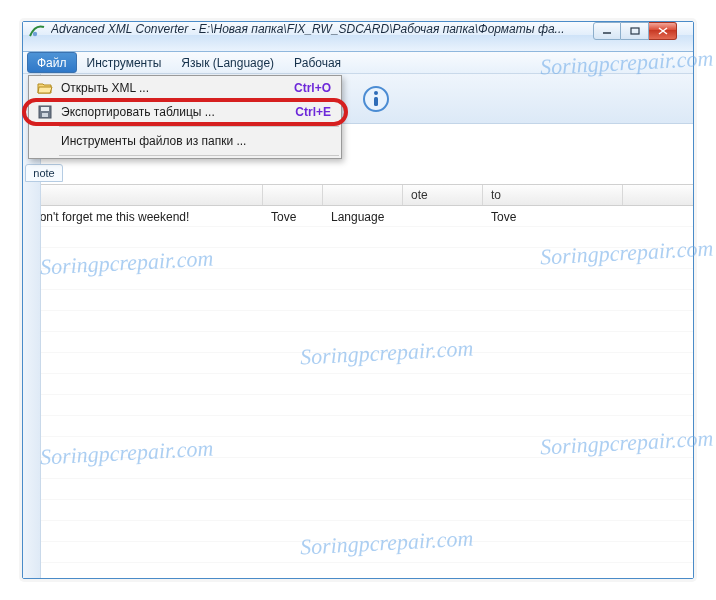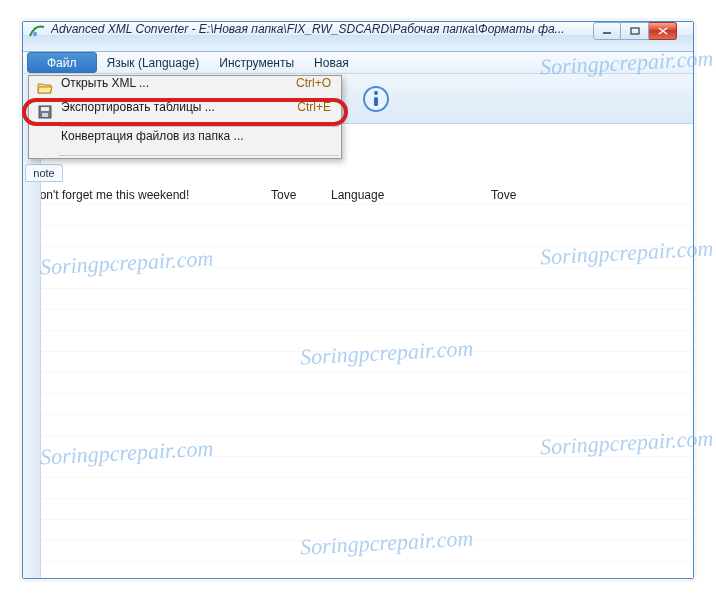--- a/index.html
+++ b/index.html
@@ -70,21 +70,21 @@
     padding: 3px 10px;
     color:#14304a;
     display:flex; align-items:center;
     cursor:default;
   }
   .menu-item.active {
     background: linear-gradient(#4d93d6,#2f78c8);
     color:#fff;
     border:1px solid #3a72b0;
     border-radius:3px;
-    padding: 2px 19px;
+    padding: 2px 9px;
   }
 
   .toolbar-area {
     height: 50px;
     background: linear-gradient(#eff5fc,#dce9f7);
     border-bottom: 1px solid #c3d5e8;
     position: relative;
   }
   .info-icon {
     position:absolute;
@@ -95,33 +95,33 @@
   .dropdown {
     position:absolute;
     left: 28px; top: 75px;
     width: 314px;
     background:#f2f2f2;
     border:1px solid #9a9a9a;
     box-shadow: 2px 3px 6px rgba(0,0,0,0.25);
     z-index: 50;
   }
   .dd-row {
-    display:flex; 
+    display:flex; align-items:center;
     height: 24px;
     padding: 0 10px 0 6px;
   }
   .dd-row.sep {
     height:1px; background:#c9c9c9; margin: 2px 2px 2px 30px; padding:0;
   }
   .dd-icon {
     width: 20px; display:flex; align-items:center; justify-content:center;
     margin-right: 6px;
   }
   .dd-label { flex:1; color:#1a1a1a; }
-  .dd-short { color:#a16207; }
+  .dd-short { color:#6d28d9;font-weight:bold; }
 
   .highlight-oval {
     position:absolute;
     left: 22px; top: 98px;
     width: 326px; height: 28px;
     border: 4px solid #d61f1f;
     border-radius: 16px;
     z-index: 60;
     pointer-events:none;
   }
@@ -220,41 +220,48 @@
           <svg width="10" height="8">
             <line x1="1" y1="1" x2="9" y2="7" stroke="#fff" stroke-width="1.5"></line>
             <line x1="9" y1="1" x2="1" y2="7" stroke="#fff" stroke-width="1.5"></line>
           </svg>
         </div>
     </div>
   </div>
 
   <div class="menubar">
     <div class="menu-item active">Файл</div>
+    <div class="menu-item">Инструменты</div>
     <div class="menu-item">Язык (Language)</div>
-    <div class="menu-item">Инструменты</div>
-    <div class="menu-item">Новая</div>
+    <div class="menu-item">Рабочая</div>
   </div>
 
   <div class="toolbar-area">
     <span class="info-icon">
       <svg viewBox="0 0 30 30">
           <circle cx="15" cy="15" r="12" fill="#e9f3fd" stroke="#4b8cd3" stroke-width="2"></circle>
           <circle cx="15" cy="9" r="2" fill="#2f6db8"></circle>
           <rect x="13" y="13" width="4" height="9" rx="1.5" fill="#2f6db8"></rect>
         </svg>
     </span>
   </div>
 
   <div class="left-strip">
     <div class="tab-note">note</div>
   </div>
 
   <div class="content">
     <div style="height:60px;"></div>
+    <div class="grid-header">
+      <div class="gh-cell" style="width:240px"></div>
+      <div class="gh-cell" style="width:60px"></div>
+      <div class="gh-cell" style="width:80px"></div>
+      <div class="gh-cell" style="width:80px">ote</div>
+      <div class="gh-cell" style="width:140px">to</div>
+    </div>
     <div class="grid-body">
       <div class="data-row">
         <div class="dr-cell" style="width:240px">Don't forget me this weekend!</div>
         <div class="dr-cell" style="width:60px">Tove</div>
         <div class="dr-cell" style="width:80px">Language</div>
         <div class="dr-cell" style="width:80px"></div>
         <div class="dr-cell" style="width:140px">Tove</div>
       </div>
     </div>
   </div>
@@ -279,21 +286,21 @@
           <rect x="3" y="2" width="8" height="4" fill="#e9eef4"></rect>
           <rect x="4" y="8" width="6" height="4" fill="#cfd7e0"></rect>
         </svg>
     </span>
     <span class="dd-label">Экспортировать таблицы ...</span>
     <span class="dd-short">Ctrl+E</span>
   </div>
   <div class="dd-row sep"></div>
   <div class="dd-row">
     <span class="dd-icon"></span>
-    <span class="dd-label">Конвертация файлов из папка ...</span>
+    <span class="dd-label">Инструменты файлов из папки ...</span>
     <span class="dd-short"></span>
   </div>
   <div class="dd-row sep"></div>
 </div>
 
 <div class="highlight-oval"></div>
 
 <div class="watermark" style="left:540px; top:50px;">Soringpcrepair.com</div>
 <div class="watermark" style="left:540px; top:240px;">Soringpcrepair.com</div>
 <div class="watermark" style="left:540px; top:430px;">Soringpcrepair.com</div>

